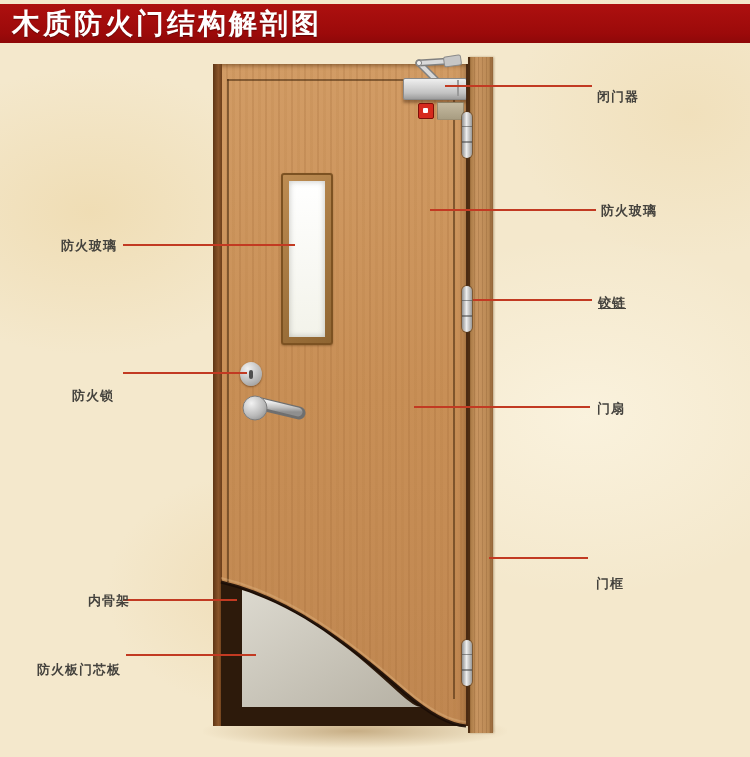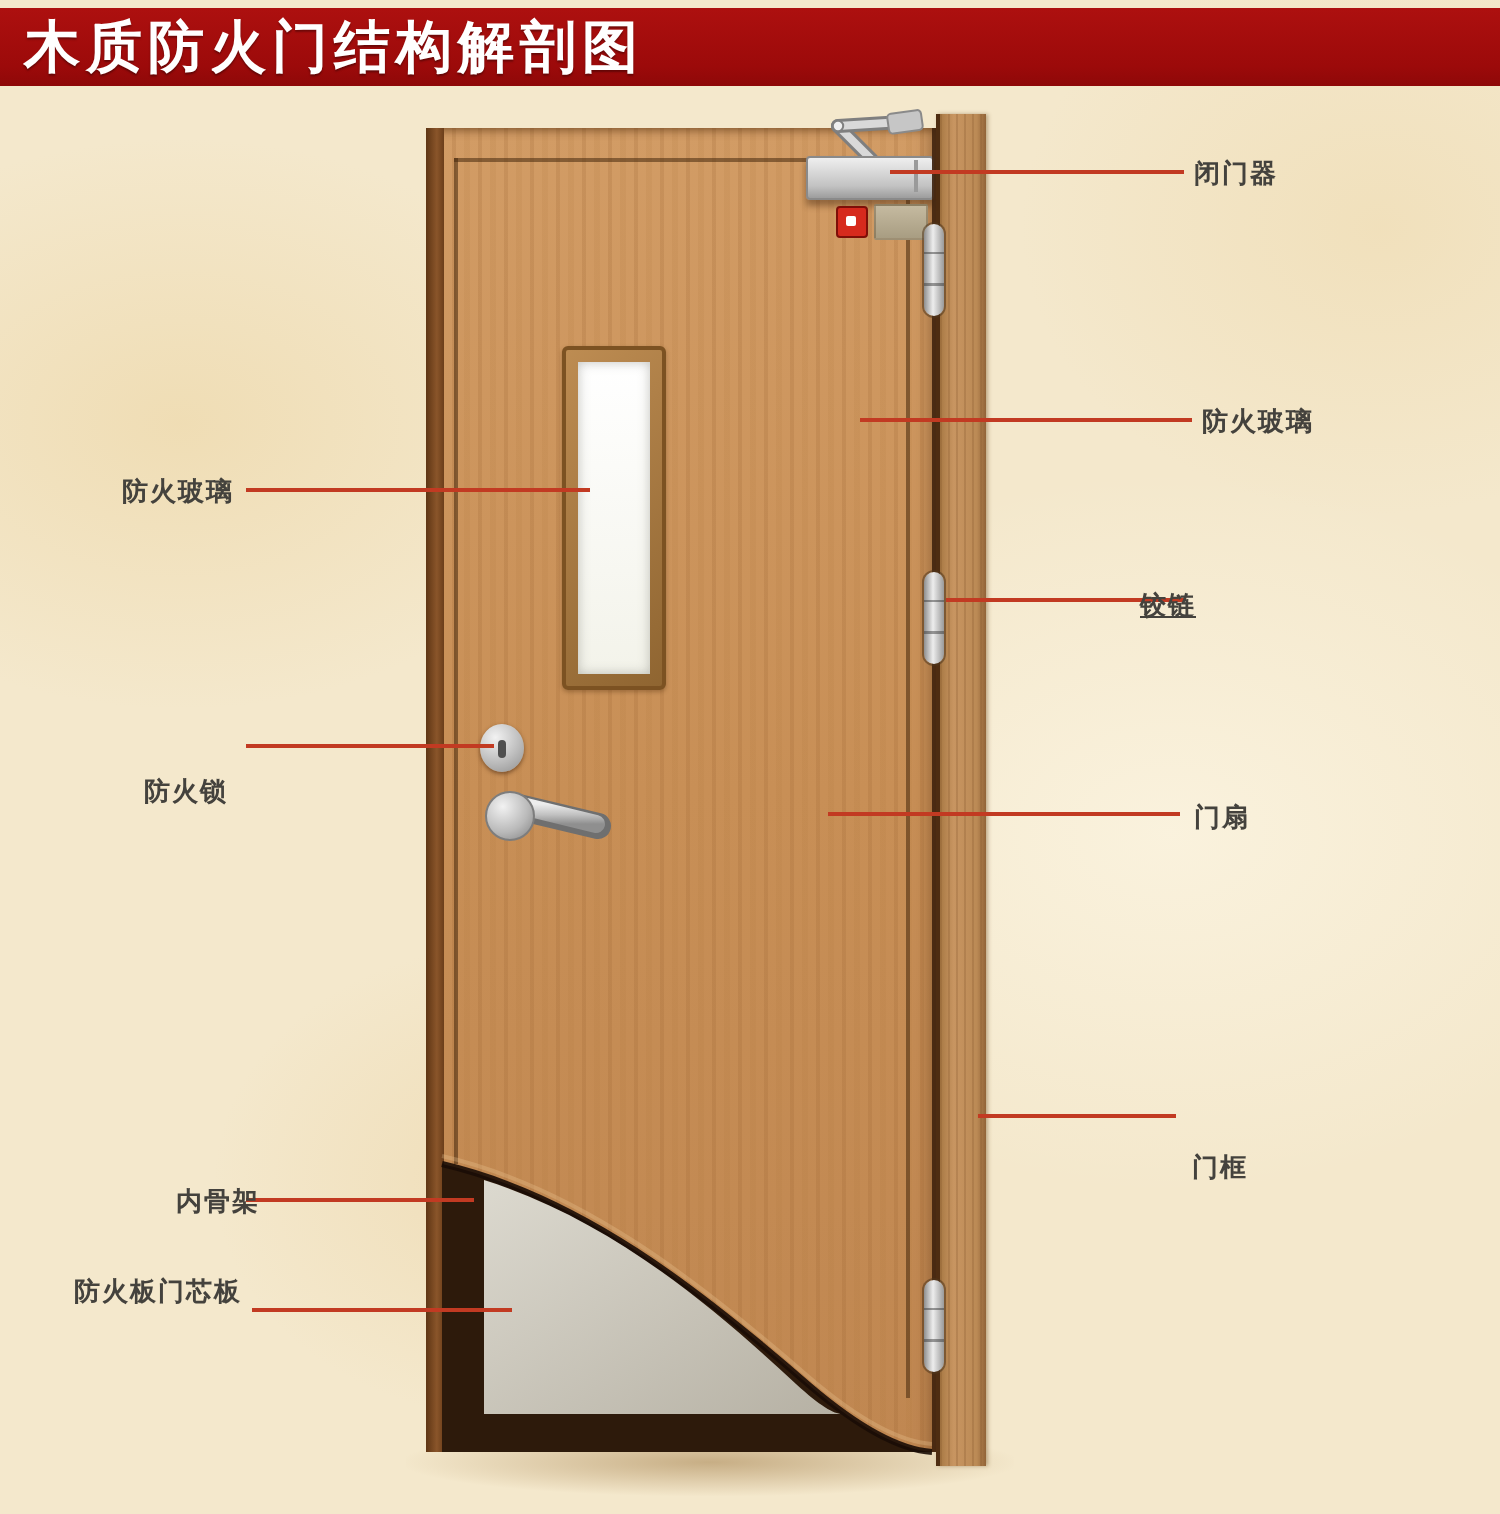--- a/index.html
+++ b/index.html
@@ -73,24 +73,24 @@
   .hinge-top{top:112px;} .hinge-mid{top:286px;} .hinge-bot{top:640px;}
   
   .cutaway-svg{position:absolute;left:213px;top:560px;width:257px;height:170px;}
   
   .lbl{position:absolute;font-size:13px;font-weight:700;color:#44423d;letter-spacing:1px;
     line-height:16px;white-space:nowrap;}
   .leader{position:absolute;height:2px;background:#c23a22;}
   #lbl-glass{left:61px;top:238px;}   #ld-glass{left:123px;top:244px;width:172px;}
   #lbl-lock{left:72px;top:388px;}    #ld-lock{left:123px;top:372px;width:124px;}
   #lbl-skel{left:88px;top:593px;}    #ld-skel{left:123px;top:599px;width:114px;}
-  #lbl-core{left:37px;top:638px;}    #ld-core{left:126px;top:654px;width:130px;}
-  #lbl-closer{left:597px;top:79px;}  #ld-closer{left:445px;top:85px;width:147px;}
+  #lbl-core{left:37px;top:662px;}    #ld-core{left:126px;top:654px;width:130px;}
+  #lbl-closer{left:597px;top:89px;}  #ld-closer{left:445px;top:85px;width:147px;}
   #lbl-veneer{left:601px;top:203px;} #ld-veneer{left:430px;top:209px;width:166px;}
-  #lbl-hinge{left:570px;top:295px;text-decoration:underline;}  #ld-hinge{left:473px;top:299px;width:119px;}
+  #lbl-hinge{left:598px;top:295px;text-decoration:underline;}  #ld-hinge{left:473px;top:299px;width:119px;}
   #lbl-leaf{left:597px;top:401px;}   #ld-leaf{left:414px;top:406px;width:176px;}
   #lbl-frame{left:596px;top:576px;}  #ld-frame{left:489px;top:557px;width:99px;}
   
   .description{position:absolute;left:542px;top:611px;width:195px;
     font-size:10px;line-height:19.4px;letter-spacing:0;color:#8a7e68;font-weight:600;
     white-space:pre-line;}
 </style>
 </head>
 <body>
 

